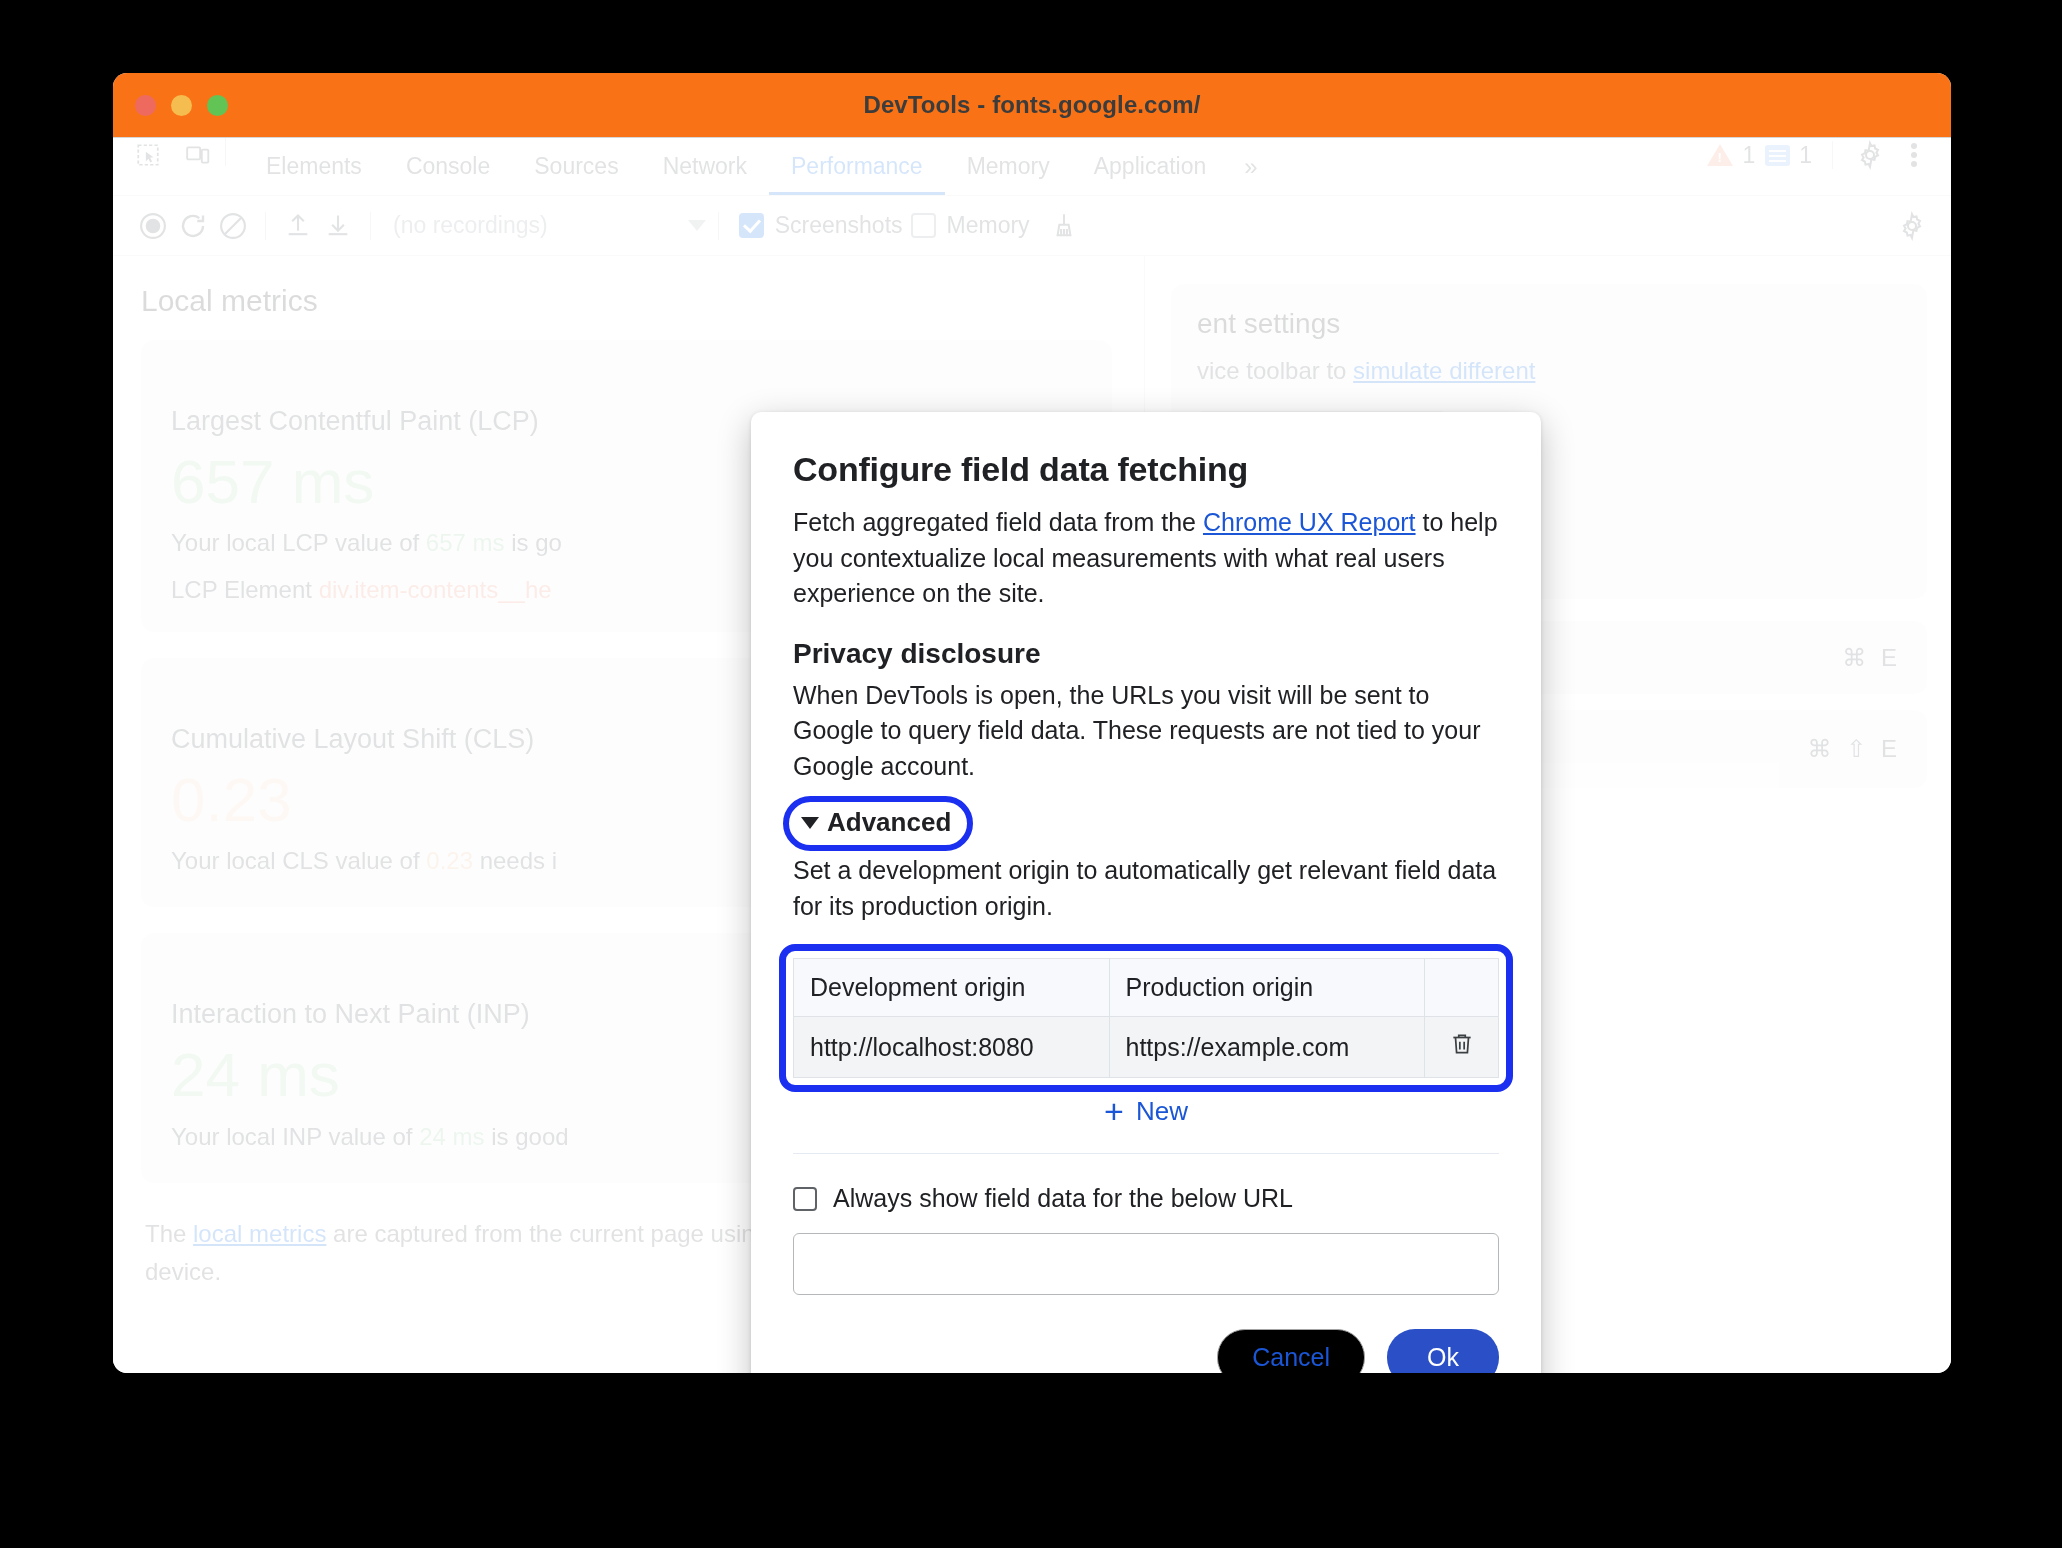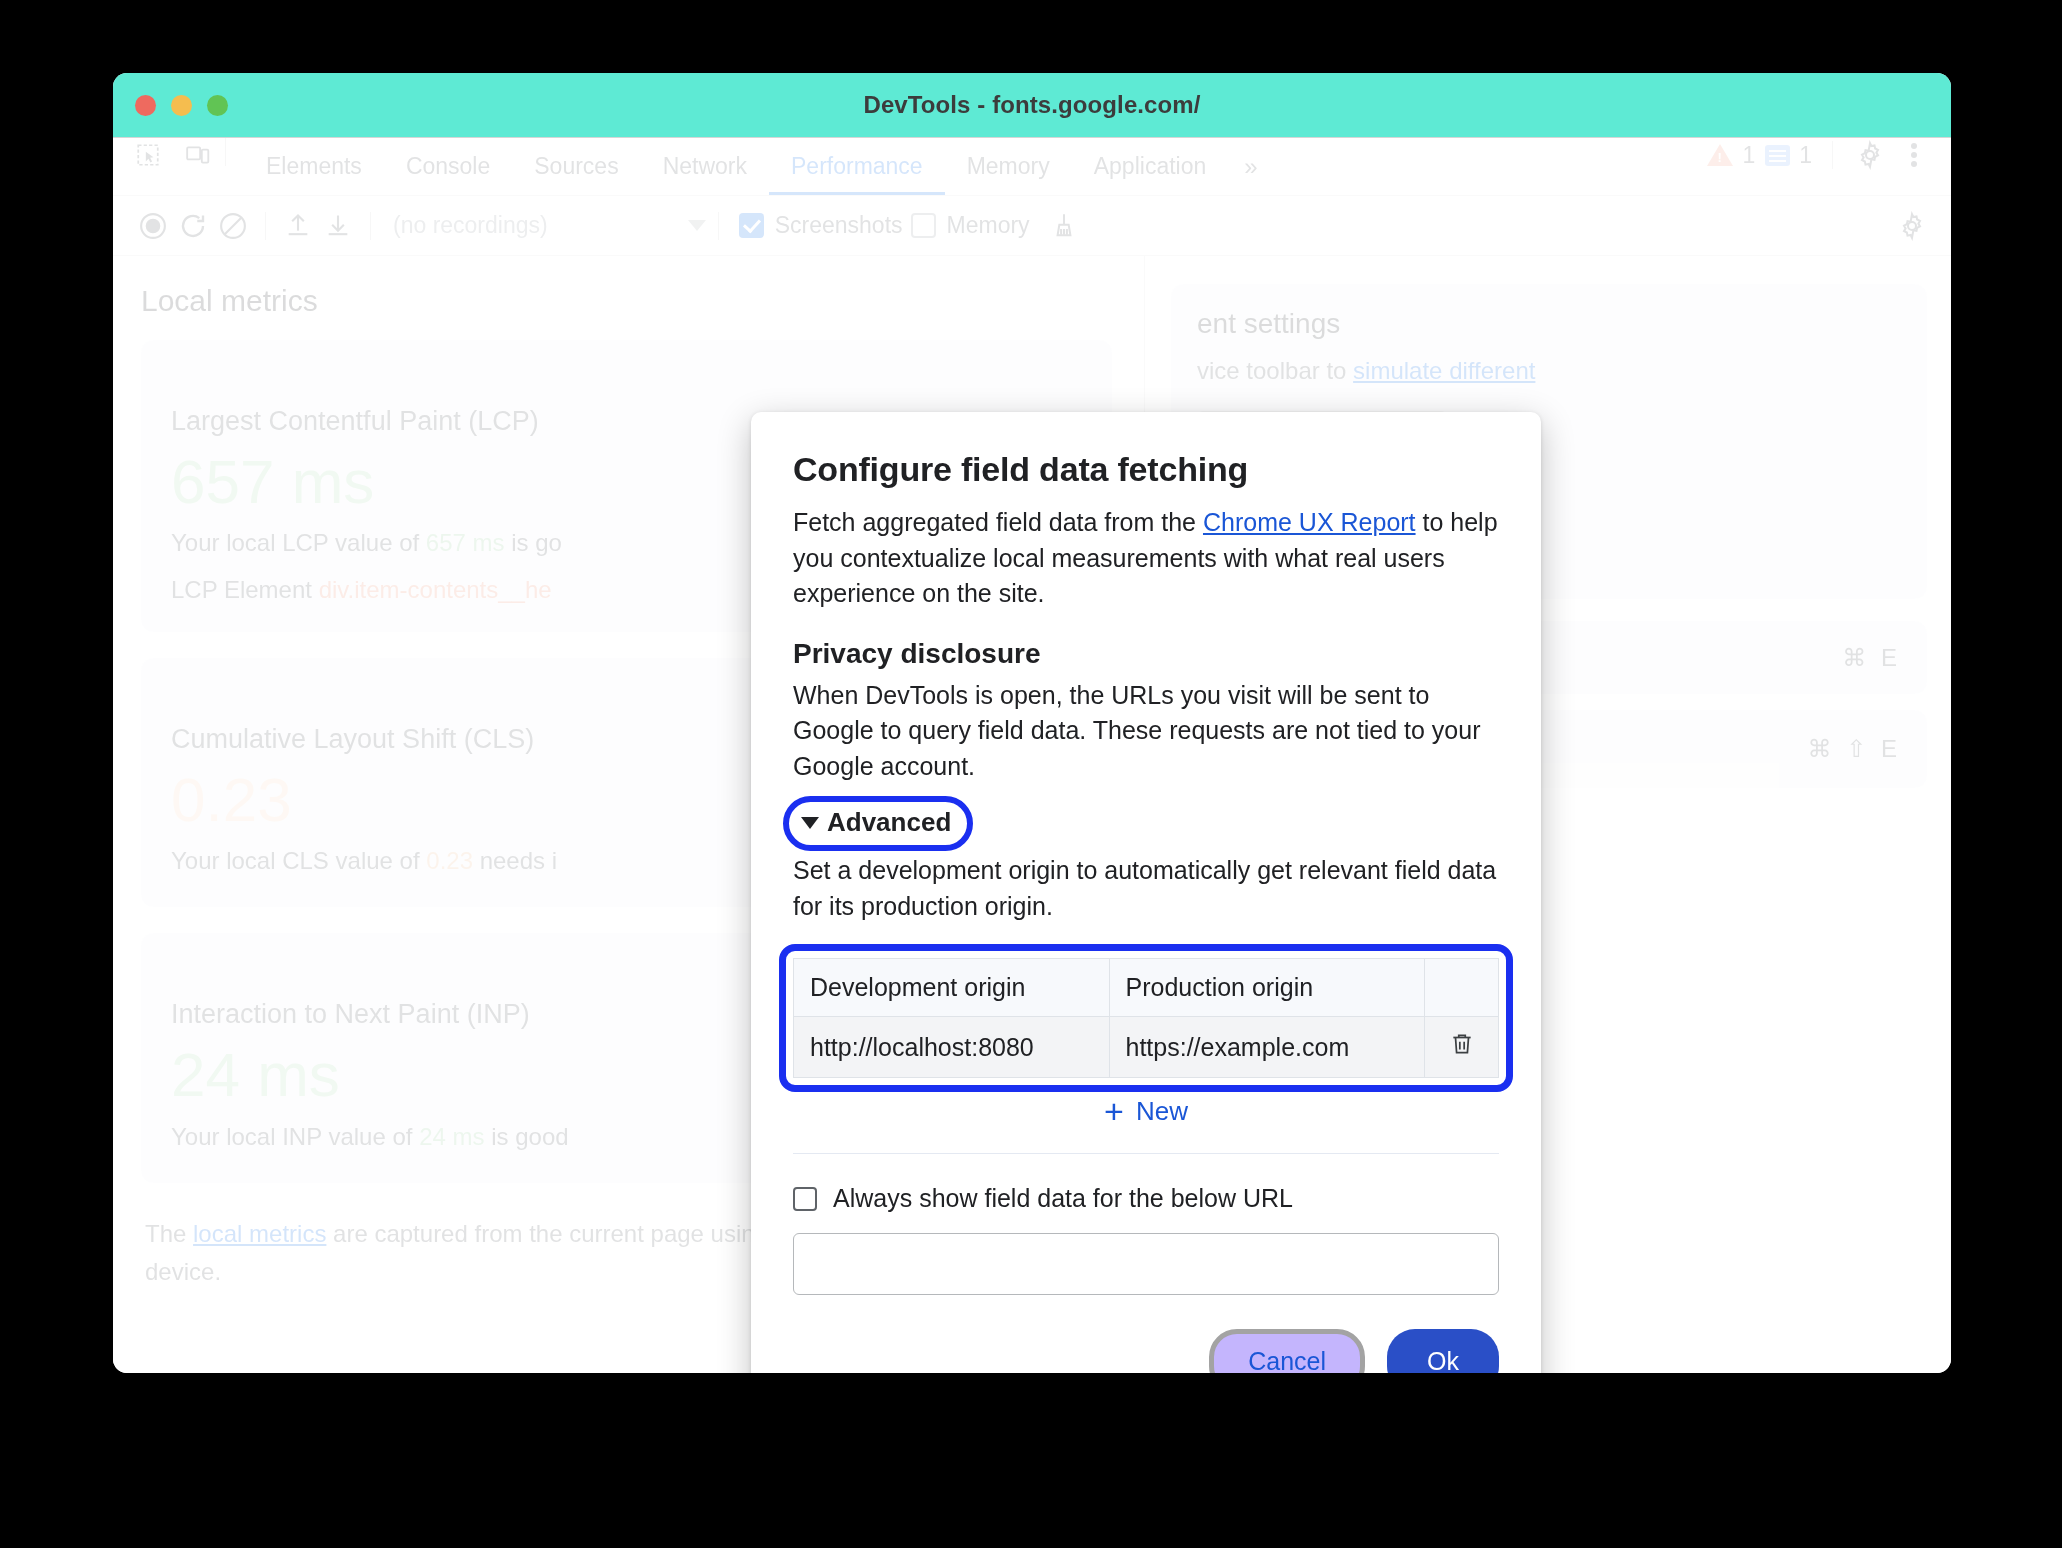--- a/index.html
+++ b/index.html
@@ -18,21 +18,21 @@
     background: #ffffff;
     border-radius: 14px;
     overflow: hidden;
     box-shadow: 0 12px 42px rgba(0,0,0,0.38);
   }
 
   
   #titlebar {
     position: relative;
     height: 65px;
-    background: #5eead4;
+    background: #f97316;
     border-bottom: 1px solid #d6d6d6;
     display: flex; align-items: center;
   }
   .traffic { display: flex; gap: 15px; margin-left: 22px; }
   .dot { width: 21px; height: 21px; border-radius: 50%; }
   .dot.red    { background: #ee6a5f; }
   .dot.yellow { background: #f5bd4f; }
   .dot.green  { background: #61c454; }
   #window-title {
     position: absolute; left: 0; right: 0; text-align: center;
@@ -191,21 +191,21 @@
     margin-top: 20px; width: 100%; height: 62px;
     border: 1px solid #b5b8bb; border-radius: 6px; background: #fff;
     font-size: 25px; padding: 0 14px; color: #202124;
     font-family: "Liberation Sans", sans-serif;
   }
   .btn-row { display: flex; justify-content: flex-end; gap: 22px; margin-top: 34px; }
   .btn {
     font-size: 25px; padding: 13px 34px; border-radius: 28px; cursor: pointer;
     font-family: "Liberation Sans", sans-serif;
   }
-  .btn-cancel { background: #c4b5fd; color: #1a56d6; border: 5px solid #a3a3a3; }
+  .btn-cancel { background: #000000; color: #1a56d6; border: 1px solid #a3a3a3; }
   .btn-ok { background: #2a4fc7; color: #fff; border: none; padding: 13px 40px; }
 </style>
 </head>
 <body>
 
 <div id="window">
 
   <div id="titlebar">
     <div class="traffic">
       <div class="dot red"></div>

